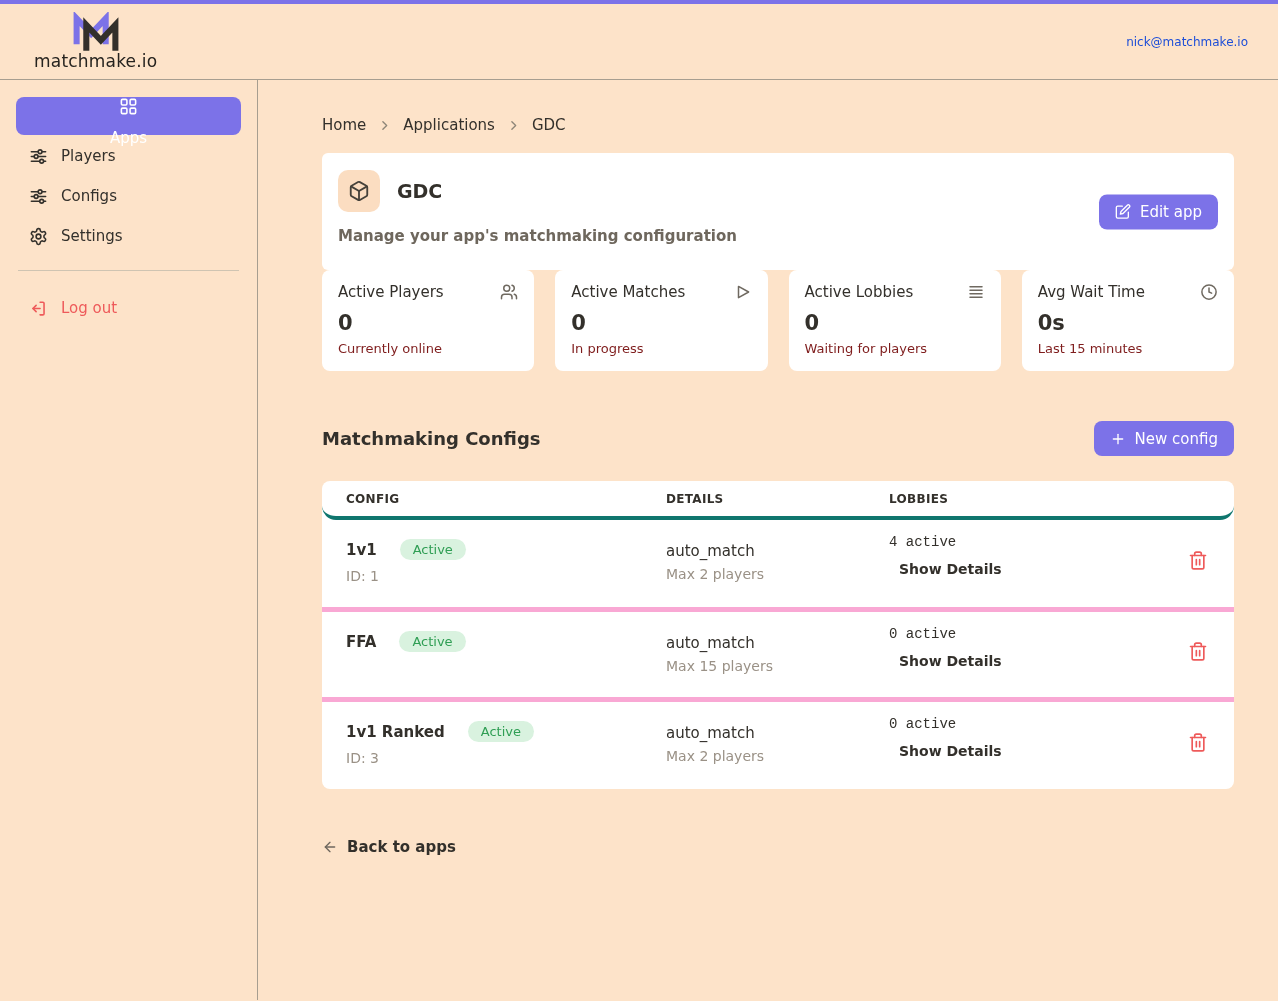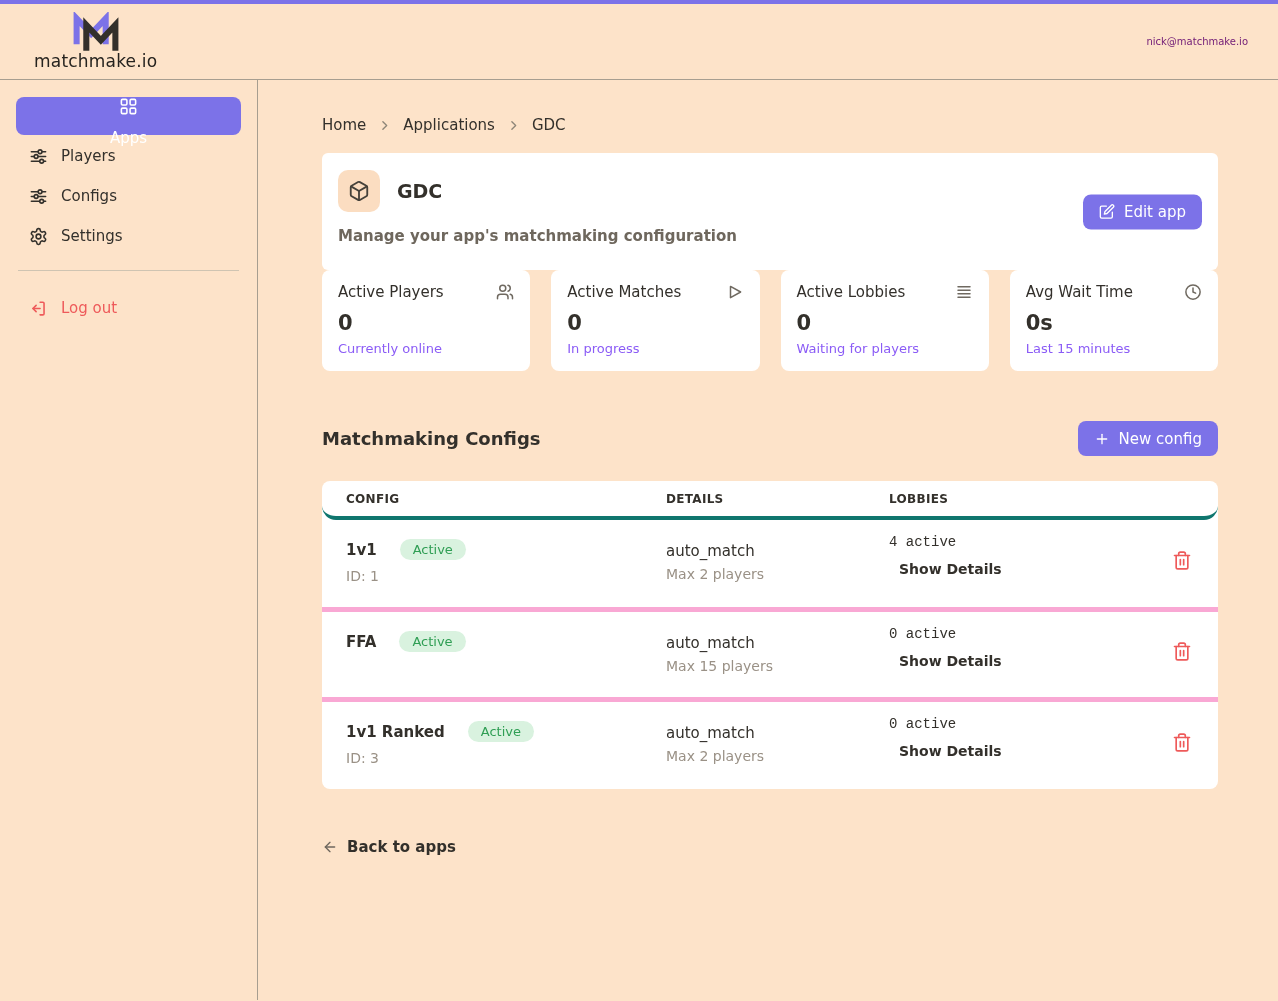--- a/index.html
+++ b/index.html
@@ -13,39 +13,39 @@
   
   .appbar {
     height: 76px;
     display: flex; align-items: center; justify-content: space-between;
     padding: 0 30px 0 34px;
     border-bottom: 1px solid #a79e90;
   }
   .logo { display: flex; flex-direction: column; align-items: center; cursor: pointer; }
   .logo svg { width: 58px; height: 42px; }
   .logo-text { font-size: 17px; color: #26231f; margin-top: -3px; letter-spacing: 0.2px; }
-  .user-email { font-size: 10px; color: #701a75; }
+  .user-email { font-size: 12px; color: #1d4ed8; }
   
   .layout { display: flex; height: 920px; }
   aside {
     width: 258px; flex: 0 0 258px;
     border-right: 1px solid #a79e90;
     padding: 17px 16px;
   }
   .nav-item {
     display: flex; align-items: center; gap: 13px;
     height: 38px; padding: 0 13px; margin-bottom: 2px;
     border-radius: 8px; font-size: 15px; color: #33302b; cursor: pointer;
   }
   .nav-item svg { width: 19px; height: 19px; flex: 0 0 19px; }
   .nav-item.active { background: #7c72e8; color: #ffffff; flex-direction: column; }
   .nav-divider { border: none; border-top: 1px solid #cfc4b2; margin: 15px 2px 18px; }
   .nav-item.logout { color: #ee5a5a; }
   
-  main { flex: 1; padding: 36px 60px 0 64px; }
+  main { flex: 1; padding: 36px 44px 0 64px; }
   .breadcrumb { display: flex; align-items: center; gap: 12px; font-size: 15px; }
   .crumb { cursor: pointer; }
   .crumb-sep { color: #8d8578; display: flex; }
   .crumb-sep svg { width: 13px; height: 13px; }
   
   .app-card {
     margin-top: 19px; background: #ffffff; border-radius: 6px;
     padding: 17px 16px 25px; position: relative;
   }
   .app-card-top { display: flex; align-items: center; gap: 17px; }
@@ -63,21 +63,21 @@
     font-family: inherit;
   }
   .btn-purple svg { width: 16px; height: 16px; }
   .edit-btn { position: absolute; right: 16px; top: 50%; transform: translateY(-50%); }
   
   .stats-grid { display: grid; grid-template-columns: repeat(4, 1fr); gap: 21px; }
   .stat-card { background: #ffffff; border-radius: 8px; padding: 13px 16px 15px; }
   .stat-head { display: flex; justify-content: space-between; align-items: center; font-size: 15px; }
   .stat-head svg { width: 18px; height: 18px; color: #6f6960; }
   .stat-value { font-size: 21px; font-weight: bold; margin-top: 10px; }
-  .stat-caption { font-size: 13px; color: #8b5cf6; margin-top: 6px; }
+  .stat-caption { font-size: 13px; color: #7f1d1d; margin-top: 6px; }
   
   .section-head { margin-top: 50px; display: flex; justify-content: space-between; align-items: center; }
   .section-title { font-size: 18px; font-weight: bold; }
   .table-card { margin-top: 25px; background: #ffffff; border-radius: 8px; overflow: hidden; }
   .thead, .trow { display: grid; grid-template-columns: 320px 223px 1fr 46px; padding: 0 24px; }
   .thead {
     height: 39px; align-items: center; border-bottom: 4px solid #0f766e;
     font-size: 12px; font-weight: bold; letter-spacing: 0.3px; border-radius: 14px;
   }
   .trow { padding-top: 19px; padding-bottom: 23px; }

